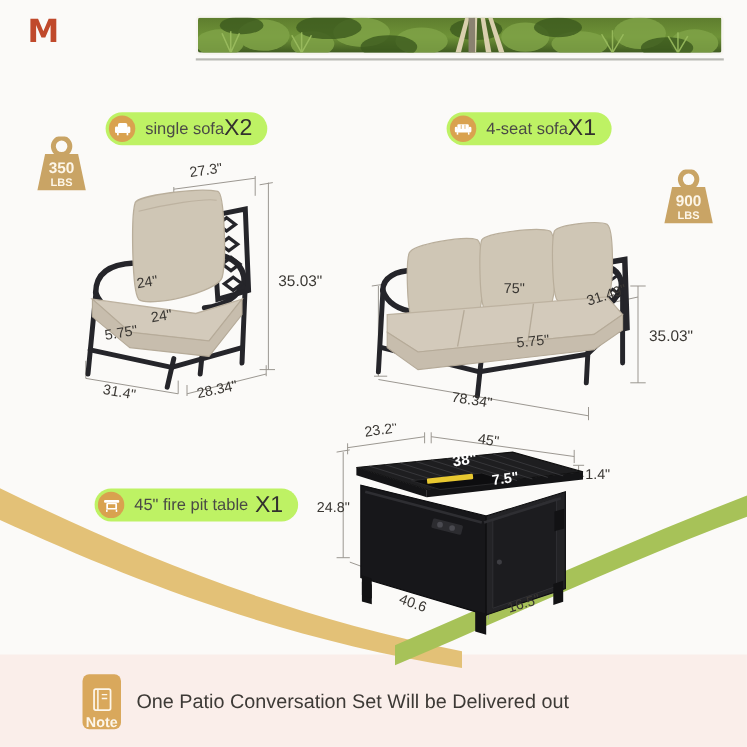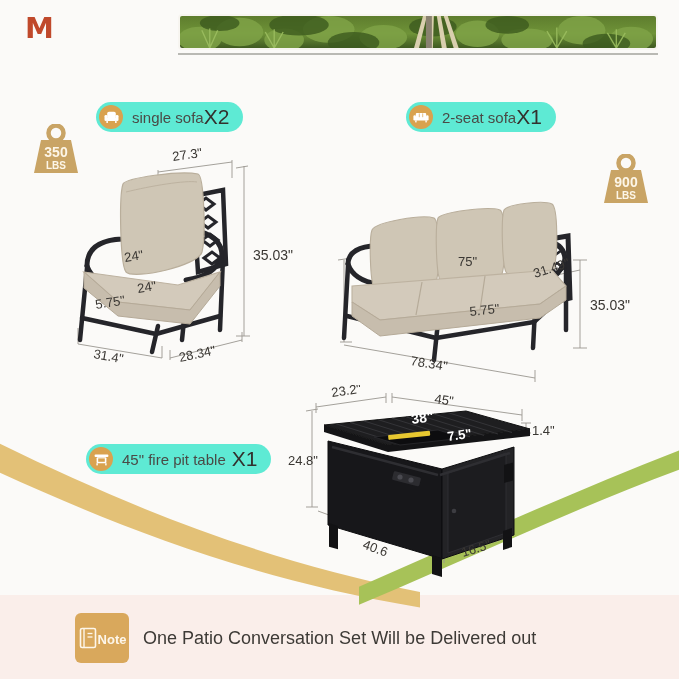--- a/index.html
+++ b/index.html
@@ -76,21 +76,21 @@
     background: #b9b9b4;
   }
 
   
   .pill {
     position: absolute;
     display: flex;
     align-items: center;
     height: 30px;
     border-radius: 15px;
-    background: #5eead4;
+    background: #bef264;
     padding: 0 14px 0 3px;
   }
   .pill-icon {
     width: 24px; height: 24px;
     border-radius: 50%;
     background: #d9a24f;
     display: flex;
     align-items: center;
     justify-content: center;
     flex: 0 0 auto;
@@ -127,27 +127,27 @@
   .product svg { display: block; width: 100%; height: 100%; }
 
   
   #note {
     position: absolute;
     left: 75px; bottom: 16px;
     display: flex;
     align-items: center;
   }
   #note-icon {
-    width: 54px; height: 50px;
+    width: 35px; height: 50px;
     border-radius: 6px;
     background: #d9a85c;
     display: flex;
-    flex-direction: row;
+    flex-direction: column;
     align-items: center;
-    justify-content: center;
+    justify-content: flex-end;
     flex: 0 0 auto;
   }
   #note-icon-label {
     font-size: 13px;
     font-weight: bold;
     color: #fdf6ea;
     line-height: 1;
     margin-top: 3px;
   }
   #note-text {
@@ -248,21 +248,21 @@
         <rect x="0.4" y="3.2" width="2.6" height="5.2" rx="1.2" fill="#fff"></rect>
         <rect x="13" y="3.2" width="2.6" height="5.2" rx="1.2" fill="#fff"></rect>
         <rect x="2.8" y="1" width="10.4" height="4.6" rx="1.1" fill="#fff"></rect>
         <rect x="2.2" y="5" width="11.6" height="3.4" rx="1.1" fill="#fff"></rect>
         <rect x="2.2" y="8.2" width="1.4" height="2.2" fill="#fff"></rect>
         <rect x="12.4" y="8.2" width="1.4" height="2.2" fill="#fff"></rect>
         <line x1="6.3" y1="1.4" x2="6.3" y2="5.2" stroke="#d9a24f" stroke-width="0.7"></line>
         <line x1="9.7" y1="1.4" x2="9.7" y2="5.2" stroke="#d9a24f" stroke-width="0.7"></line>
       </svg>
     </span>
-    <span class="pill-label">2-seat sofa</span>
+    <span class="pill-label">4-seat sofa</span>
     <span class="pill-qty">X1</span>
   </div>
 
   <div class="pill" id="pill-firepit">
     <span class="pill-icon">
       <svg width="15" height="13" viewBox="0 0 15 13">
         <rect x="0.6" y="1.6" width="13.8" height="2.4" rx="0.9" fill="#fff"></rect>
         <rect x="2.6" y="4.2" width="9.8" height="6" rx="1" fill="#fff"></rect>
         <rect x="2.4" y="10.2" width="1.4" height="2.2" fill="#fff"></rect>
         <rect x="11.2" y="10.2" width="1.4" height="2.2" fill="#fff"></rect>

